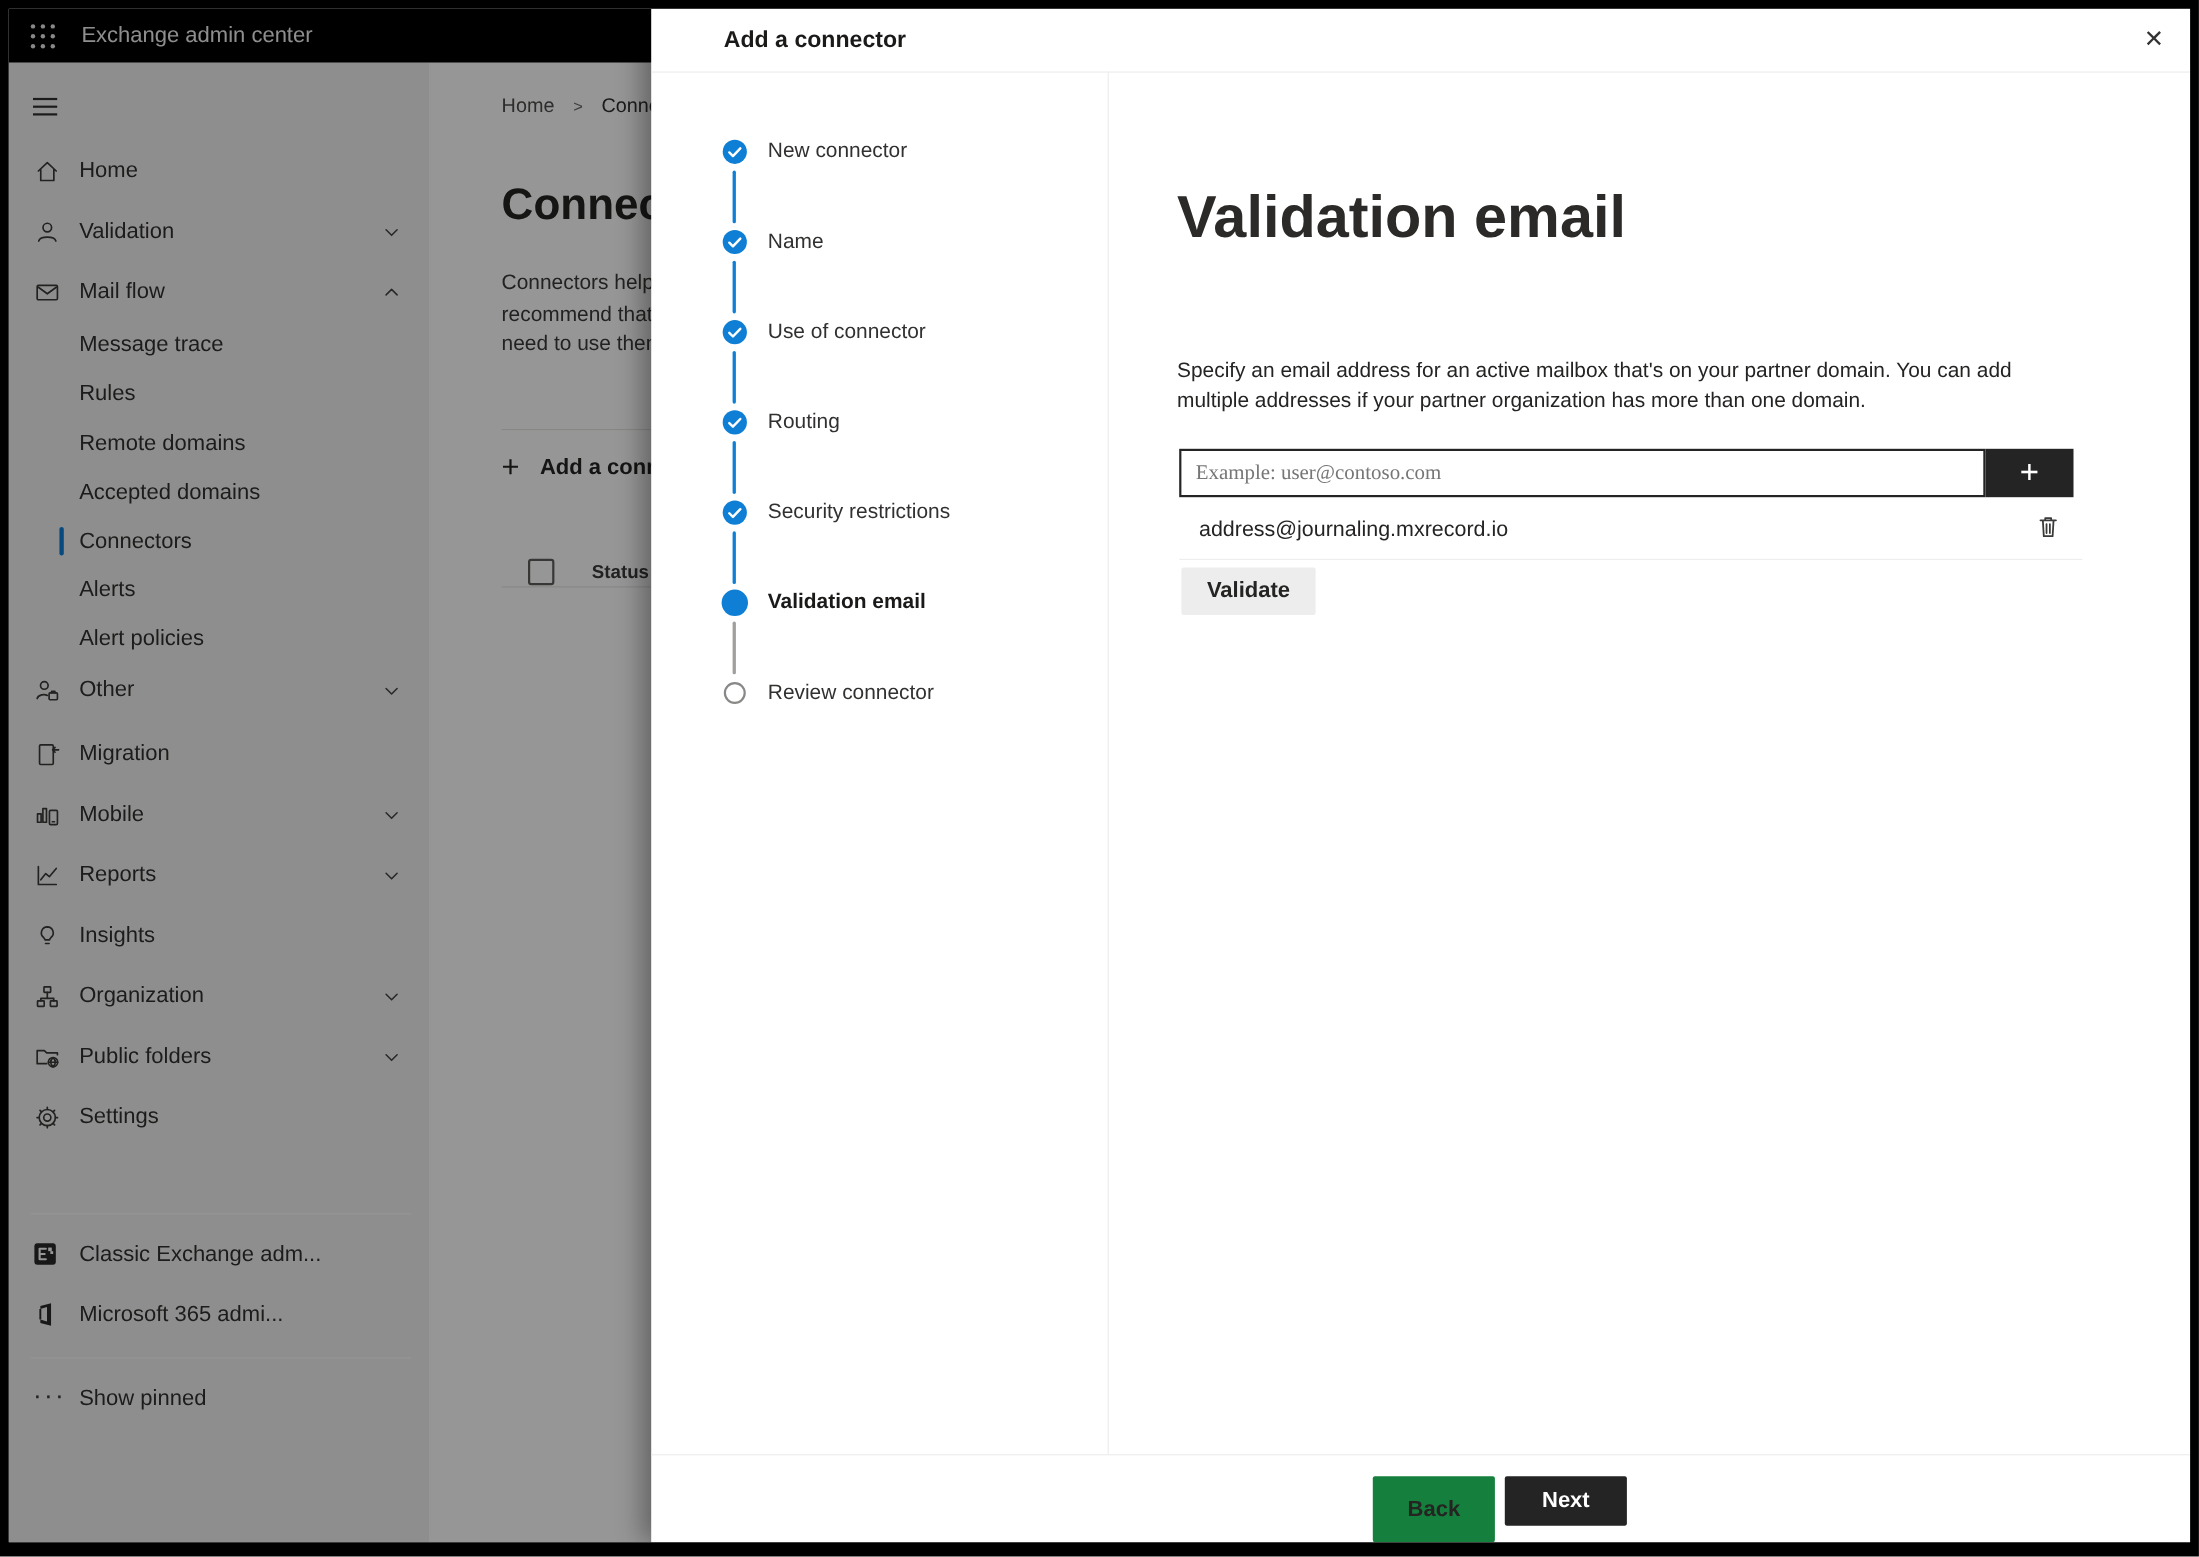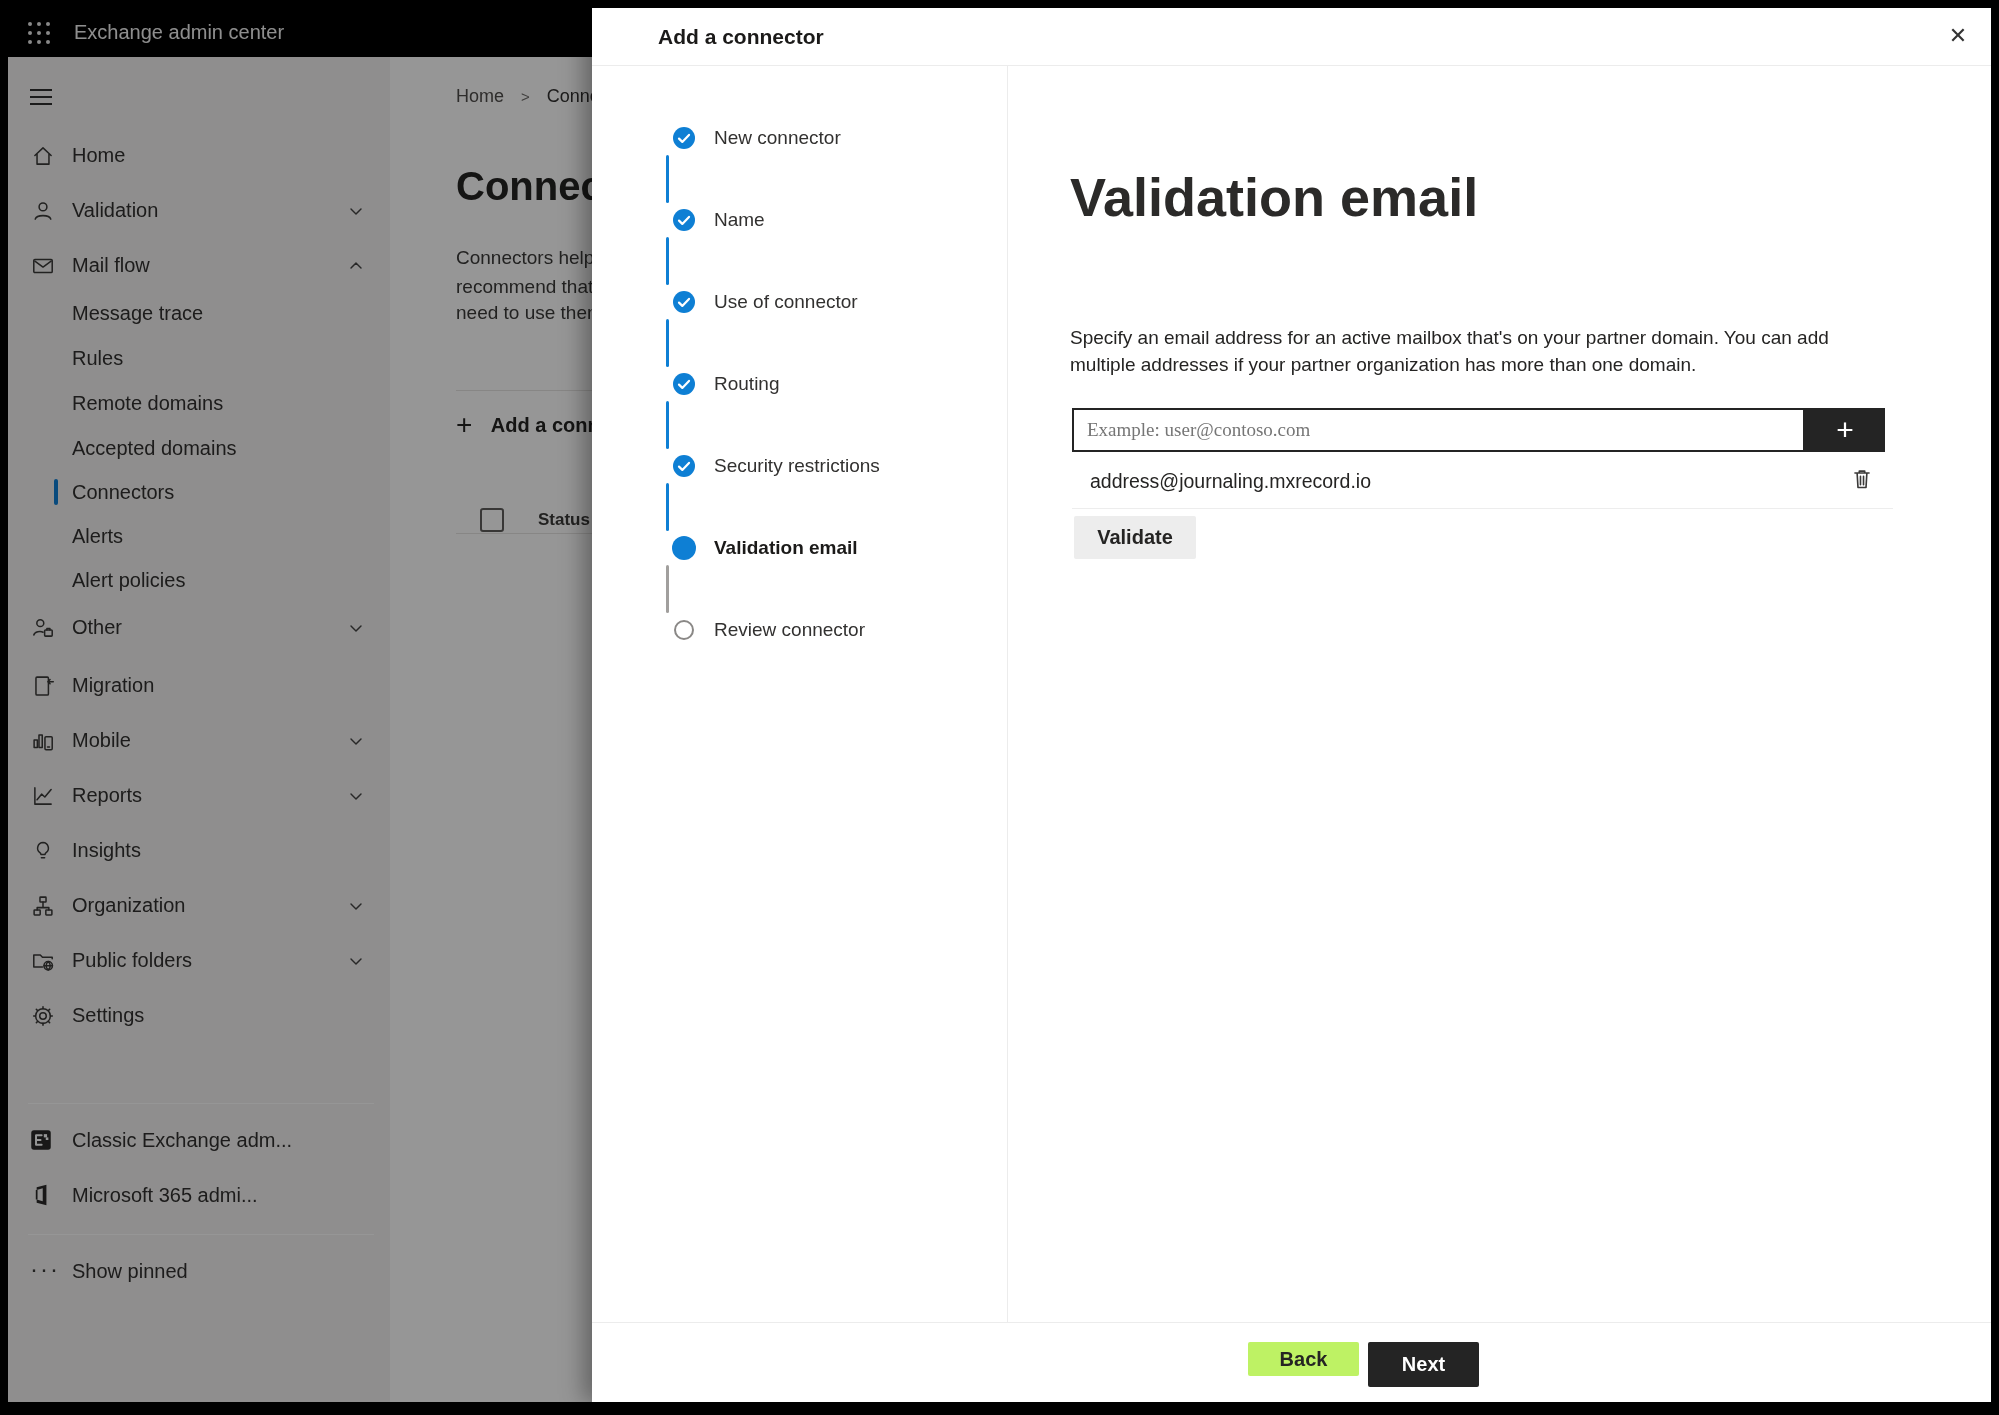--- a/index.html
+++ b/index.html
@@ -50,21 +50,21 @@
   
   .overlay{position:absolute;left:0;top:0;width:100%;height:100%;background:rgba(0,0,0,0.41);z-index:50;}
 
   
   .modal{position:absolute;left:584px;top:0;width:1399px;height:1394px;background:#fff;z-index:100;box-shadow:-8px 0 22px rgba(0,0,0,0.35);}
   .m-header{position:absolute;left:0;top:0;width:100%;height:57px;border-bottom:1px solid #ececec;}
   .m-title{position:absolute;left:66px;top:0;height:57px;line-height:57px;font-size:21px;font-weight:700;color:#1b1a19;}
   .m-close{position:absolute;right:18px;top:13px;width:30px;height:30px;line-height:30px;text-align:center;font-size:22px;color:#333;cursor:pointer;}
   .stepcol{position:absolute;left:0;top:57px;width:415px;bottom:80px;}
   .vdiv{position:absolute;left:415px;top:57px;bottom:80px;width:1px;background:#ececec;}
-  .step{position:absolute;left:16px;width:415px;height:40px;padding-left:32px;}
+  .step{position:absolute;left:0;width:415px;height:40px;padding-left:32px;}
   .scircle{position:absolute;left:65px;top:9px;width:22px;height:22px;border-radius:50%;background:#0e7fd4;}
   .scircle svg{position:absolute;left:0;top:0;width:22px;height:22px;}
   .scircle.current{left:64px;top:8px;width:24px;height:24px;}
   .scircle.upcoming{left:66px;top:10px;width:16px;height:16px;background:#fff;border:2px solid #8a8886;}
   .slabel{position:absolute;left:106px;top:0;height:40px;line-height:40px;font-size:19px;color:#323130;white-space:nowrap;}
   .slabel.current{font-weight:700;color:#1b1a19;}
   .sline{position:absolute;left:74px;width:3px;height:48px;background:#0e7fd4;border-radius:2px;}
   .sline.grey{background:#a19f9d;}
   .m-h1{position:absolute;left:478px;top:156px;font-size:54px;line-height:66px;font-weight:700;color:#2b2a29;}
   .m-desc{position:absolute;left:478px;top:316px;width:810px;font-size:19px;line-height:27px;color:#252423;}
@@ -74,21 +74,21 @@
   .plusbtn{position:absolute;left:1213px;top:400px;width:80px;height:44px;background:#242424;color:#fff;border:none;cursor:pointer;
     font-size:30px;font-weight:300;line-height:40px;text-align:center;padding:0;}
   .addr-row{position:absolute;left:478px;top:455px;width:823px;height:36px;}
   .addr-text{position:absolute;left:20px;top:0;height:36px;line-height:36px;font-size:19.5px;color:#252423;white-space:nowrap;}
   .trashbtn{position:absolute;left:1256px;top:458px;width:28px;height:28px;background:none;border:none;cursor:pointer;padding:0;}
   .trashbtn svg{width:26px;height:26px;stroke:#3b3a39;fill:none;stroke-width:1.5;stroke-linecap:round;stroke-linejoin:round;}
   .m-div2{position:absolute;left:480px;top:500px;width:821px;height:1px;background:#ededed;}
   .validatebtn{position:absolute;left:482px;top:508px;width:122px;height:43px;background:#ededed;border:none;border-radius:2px;
     font-size:20px;font-weight:600;color:#252423;cursor:pointer;font-family:"Liberation Sans",sans-serif;}
   .m-footer-div{position:absolute;left:0;top:1314px;width:100%;height:1px;background:#ececec;}
-  .backbtn{position:absolute;left:656px;top:1334px;width:111px;height:34px;background:#bef264;border:none;border-radius:2px;
+  .backbtn{position:absolute;left:656px;top:1334px;width:111px;height:60px;background:#15803d;border:none;border-radius:2px;
     font-size:20px;font-weight:600;color:#252423;cursor:pointer;font-family:"Liberation Sans",sans-serif;}
   .nextbtn{position:absolute;left:776px;top:1334px;width:111px;height:45px;background:#242424;border:none;border-radius:2px;
     font-size:20px;font-weight:600;color:#ffffff;cursor:pointer;font-family:"Liberation Sans",sans-serif;}
 </style>
 </head>
 <body>
 
 <div class="app">
 
   <div class="topbar">

